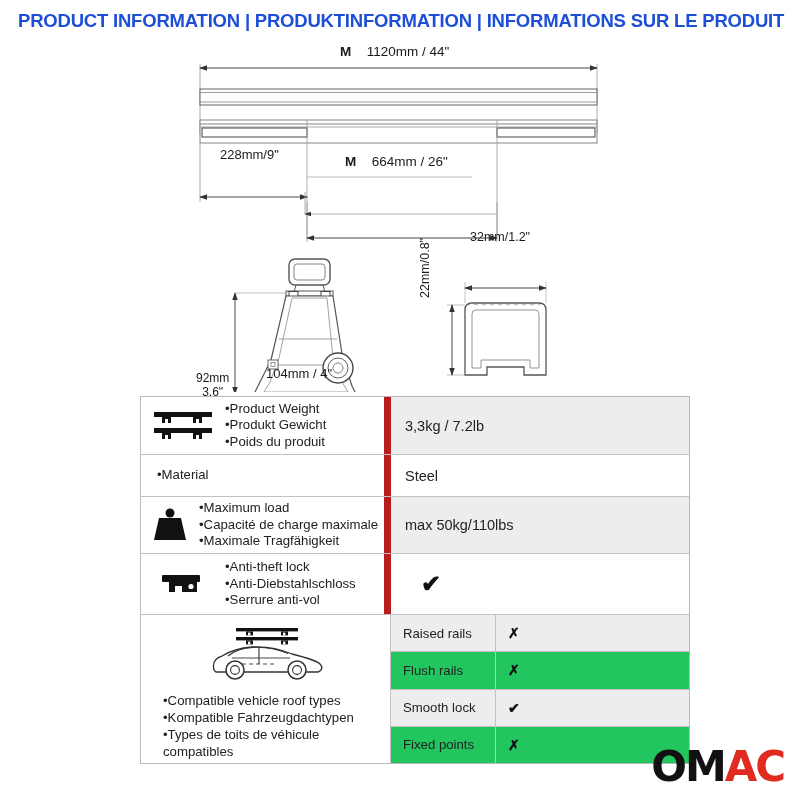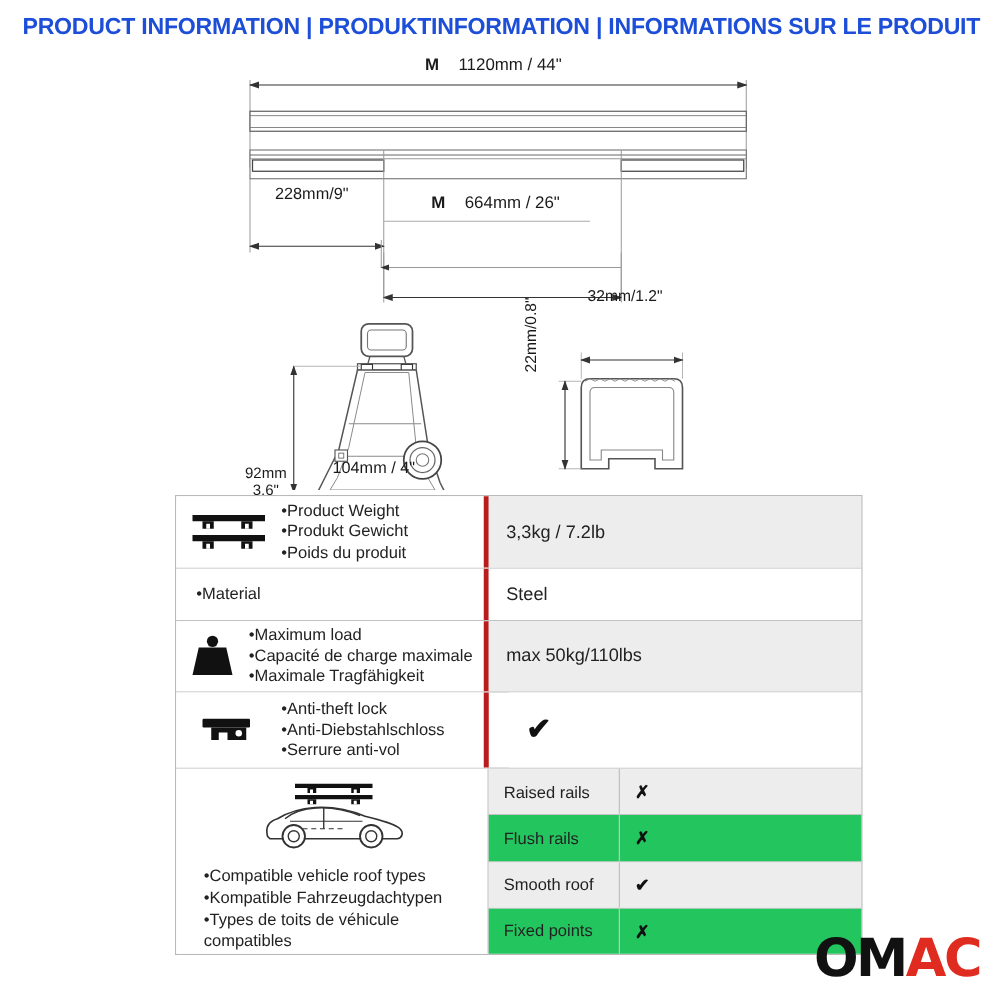--- a/index.html
+++ b/index.html
@@ -37,21 +37,21 @@
     width:550px;
     border:1px solid #b9b9b9;
     border-collapse:collapse;
     background:#fff;
     box-sizing:border-box;
   }
   .spec-row{display:flex;border-bottom:1px solid #c2c2c2;}
   .spec-row:last-child{border-bottom:none;}
   .cell-left{
     width:250px;min-width:250px;
-    border-right:4px solid #b91c1c;
+    border-right:7px solid #b91c1c;
     display:flex;align-items:center;
     background:#ffffff;
     box-sizing:border-box;
   }
   .cell-right{
     flex:1;
     background:#ededed;
     display:flex;align-items:center;
     padding-left:14px;
     box-sizing:border-box;
@@ -372,21 +372,21 @@
             <span class="tick-sm">✗</span>
           </div>
         </div>
         <div class="roof-opt">
           <div class="roof-opt-name nosh">Flush rails</div>
           <div class="roof-opt-val nosh">
             <span class="tick-sm">✗</span>
           </div>
         </div>
         <div class="roof-opt">
-          <div class="roof-opt-name shade">Smooth roof</div>
+          <div class="roof-opt-name shade">Smooth lock</div>
           <div class="roof-opt-val shade">
             <span class="tick-sm">✔</span>
           </div>
         </div>
         <div class="roof-opt">
           <div class="roof-opt-name nosh">Fixed points</div>
           <div class="roof-opt-val nosh">
             <span class="tick-sm">✗</span>
           </div>
         </div>

